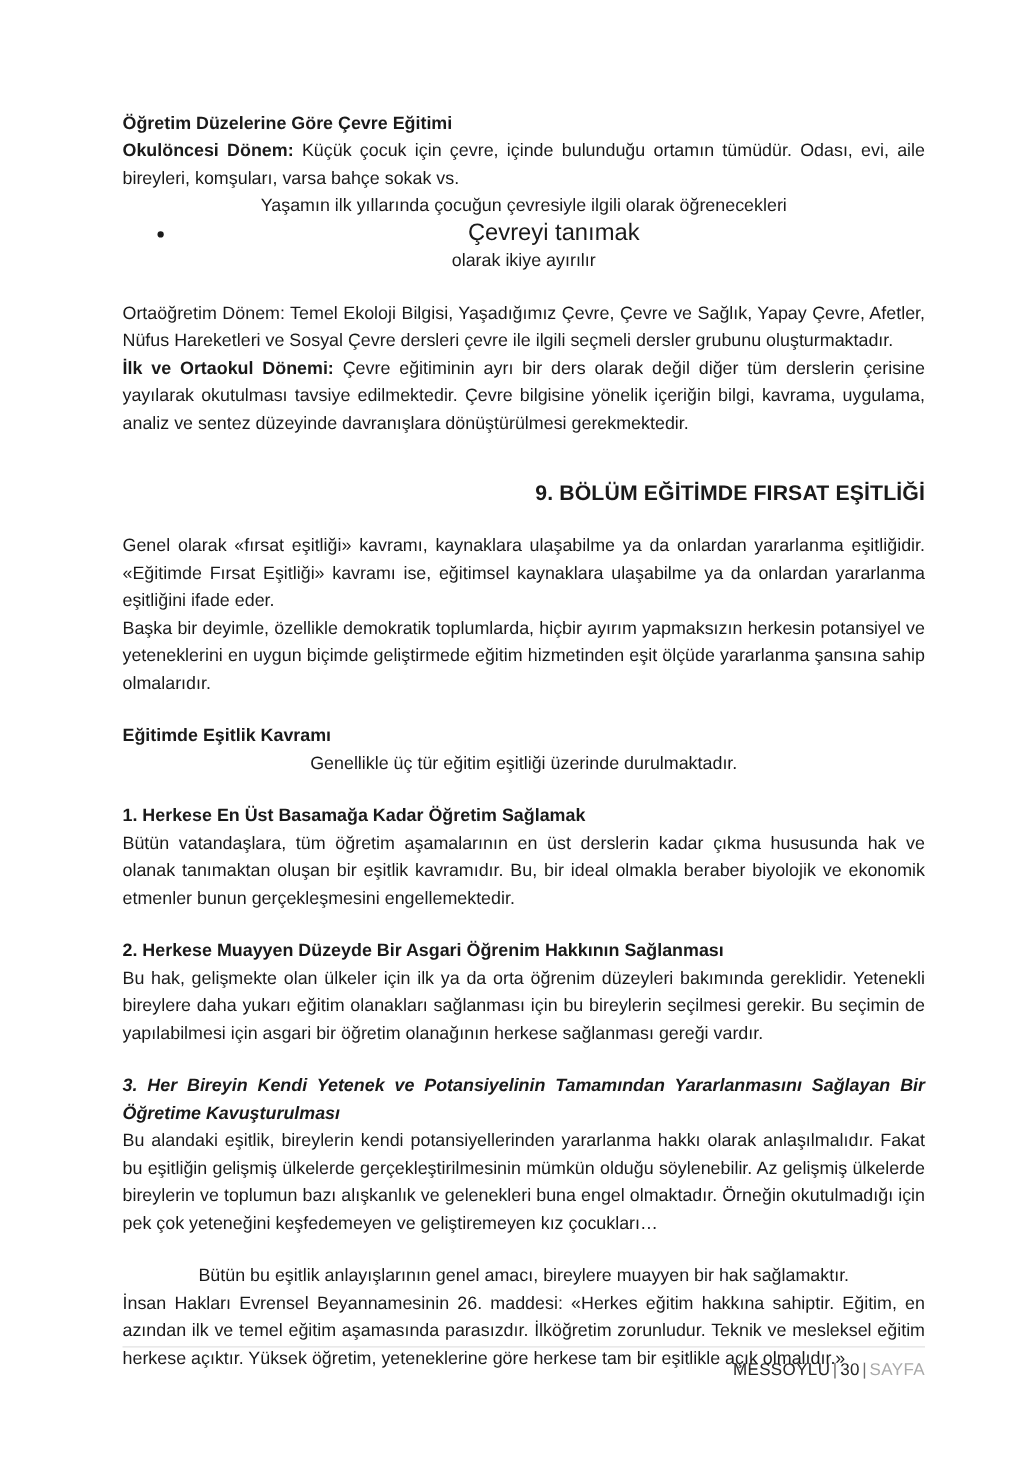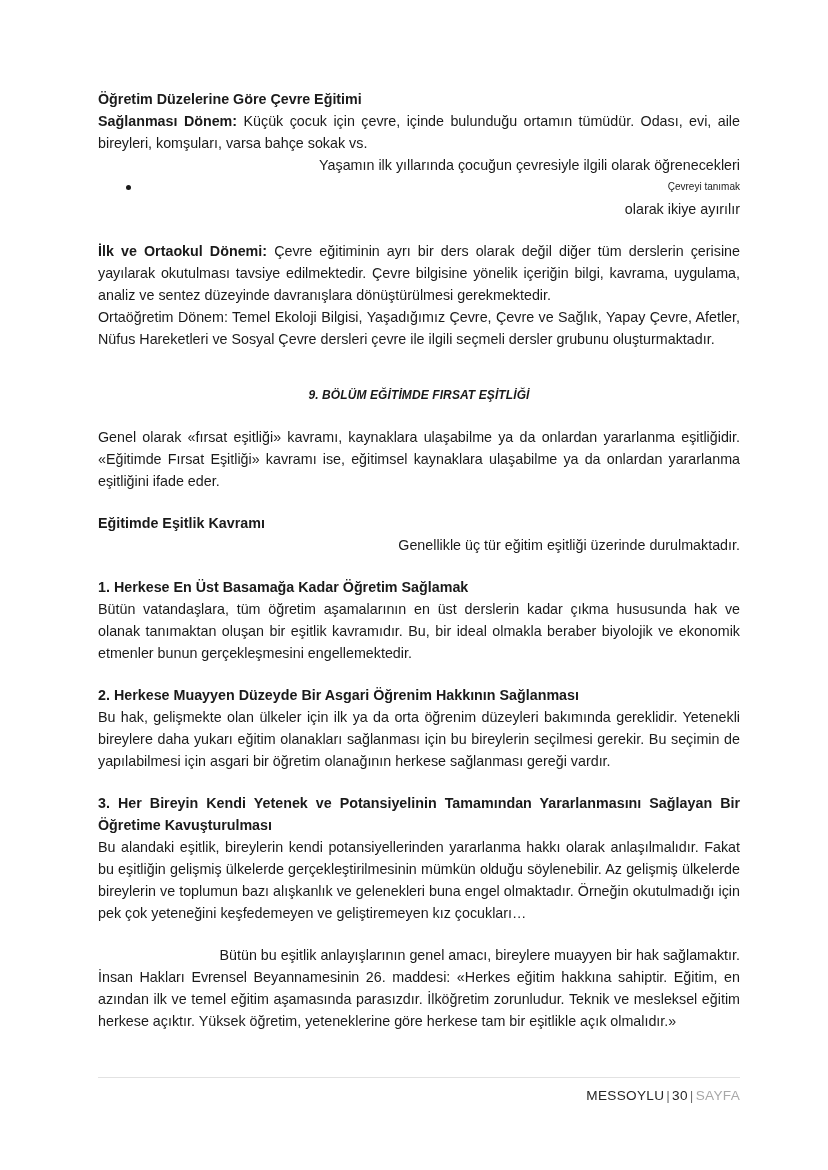--- a/index.html
+++ b/index.html
@@ -34,60 +34,60 @@
   
   .para {
     font-size: 14.3px;
     line-height: 22px;
     text-align: justify;
     text-justify: inter-word;
     margin: 0;
     hyphens: none;
   }
   .para.left {
-    text-align: right;
+    text-align: center;
   }
   .bold-lead {
     font-weight: bold;
   }
   .strong-head {
     font-size: 14.3px;
     line-height: 22px;
     font-weight: bold;
     margin: 0;
     text-align: left;
   }
   .strong-head.just {
     text-align: justify;
+    font-style: italic;
   }
 
   .chapter-title {
-    font-size: 12px;
+    font-size: 17px;
     line-height: 22px;
     font-weight: bold;
     letter-spacing: 0.1px;
     margin: 0;
-    text-align: center;
-    font-style: italic;
+    text-align: right;
   }
   .gap-md { height: 20px; }
   .gap-xl { height: 34px; }
 
   
   .bullets {
     list-style: none;
     margin: 0;
     padding: 0;
   }
   .bullets li {
     position: relative;
-    font-size: 10px;
+    font-size: 19px;
     line-height: 22px;
     padding-left: 48px;
-    text-align: right;
+    text-align: center;
   }
   .bullets li .dot {
     position: absolute;
     left: 28px;
     top: 9px;
     width: 5px;
     height: 5px;
     background: #1a1a1a;
     border-radius: 50%;
     display: block;
@@ -120,44 +120,45 @@
 </style>
 </head>
 <body>
 
 <div class="page">
 
   <div class="content">
 
     <div class="strong-head">Öğretim Düzelerine Göre Çevre Eğitimi</div>
 
-    <p class="para"><span class="bold-lead">Sağlanması Dönem:</span><span> Küçük çocuk için çevre, içinde bulunduğu ortamın tümüdür. Odası, evi, aile bireyleri, komşuları, varsa bahçe sokak vs.</span></p>
+    <p class="para"><span class="bold-lead">Okulöncesi Dönem:</span><span> Küçük çocuk için çevre, içinde bulunduğu ortamın tümüdür. Odası, evi, aile bireyleri, komşuları, varsa bahçe sokak vs.</span></p>
 
     <p class="para left">Yaşamın ilk yıllarında çocuğun çevresiyle ilgili olarak öğrenecekleri</p>
 
     <ul class="bullets">
       <li><span class="dot"></span><span>Çevreyi tanımak</span></li>
     </ul>
 
     <p class="para left">olarak ikiye ayırılır</p>
 
     <div class="gap-md"></div>
 
+    <p class="para">Ortaöğretim Dönem: Temel Ekoloji Bilgisi, Yaşadığımız Çevre, Çevre ve Sağlık, Yapay Çevre, Afetler, Nüfus Hareketleri ve Sosyal Çevre dersleri çevre ile ilgili seçmeli dersler grubunu oluşturmaktadır.</p>
+
     <p class="para"><span class="bold-lead">İlk ve Ortaokul Dönemi:</span><span> Çevre eğitiminin ayrı bir ders olarak değil diğer tüm derslerin çerisine yayılarak okutulması tavsiye edilmektedir. Çevre bilgisine yönelik içeriğin bilgi, kavrama, uygulama, analiz ve sentez düzeyinde davranışlara dönüştürülmesi gerekmektedir.</span></p>
-
-    <p class="para">Ortaöğretim Dönem: Temel Ekoloji Bilgisi, Yaşadığımız Çevre, Çevre ve Sağlık, Yapay Çevre, Afetler, Nüfus Hareketleri ve Sosyal Çevre dersleri çevre ile ilgili seçmeli dersler grubunu oluşturmaktadır.</p>
 
     <div class="gap-xl"></div>
 
     <div class="chapter-title">9. BÖLÜM EĞİTİMDE FIRSAT EŞİTLİĞİ</div>
 
     <div class="gap-md"></div>
 
     <p class="para">Genel olarak «fırsat eşitliği» kavramı, kaynaklara ulaşabilme ya da onlardan yararlanma eşitliğidir. «Eğitimde Fırsat Eşitliği» kavramı ise, eğitimsel kaynaklara ulaşabilme ya da onlardan yararlanma eşitliğini ifade eder.</p>
 
+    <p class="para">Başka bir deyimle, özellikle demokratik toplumlarda, hiçbir ayırım yapmaksızın herkesin potansiyel ve yeteneklerini en uygun biçimde geliştirmede eğitim hizmetinden eşit ölçüde yararlanma şansına sahip olmalarıdır.</p>
 
     <div class="gap-md"></div>
 
     <div class="strong-head">Eğitimde Eşitlik Kavramı</div>
 
     <p class="para left">Genellikle üç tür eğitim eşitliği üzerinde durulmaktadır.</p>
 
     <div class="gap-md"></div>
 
     <div class="strong-head">1. Herkese En Üst Basamağa Kadar Öğretim Sağlamak</div>

